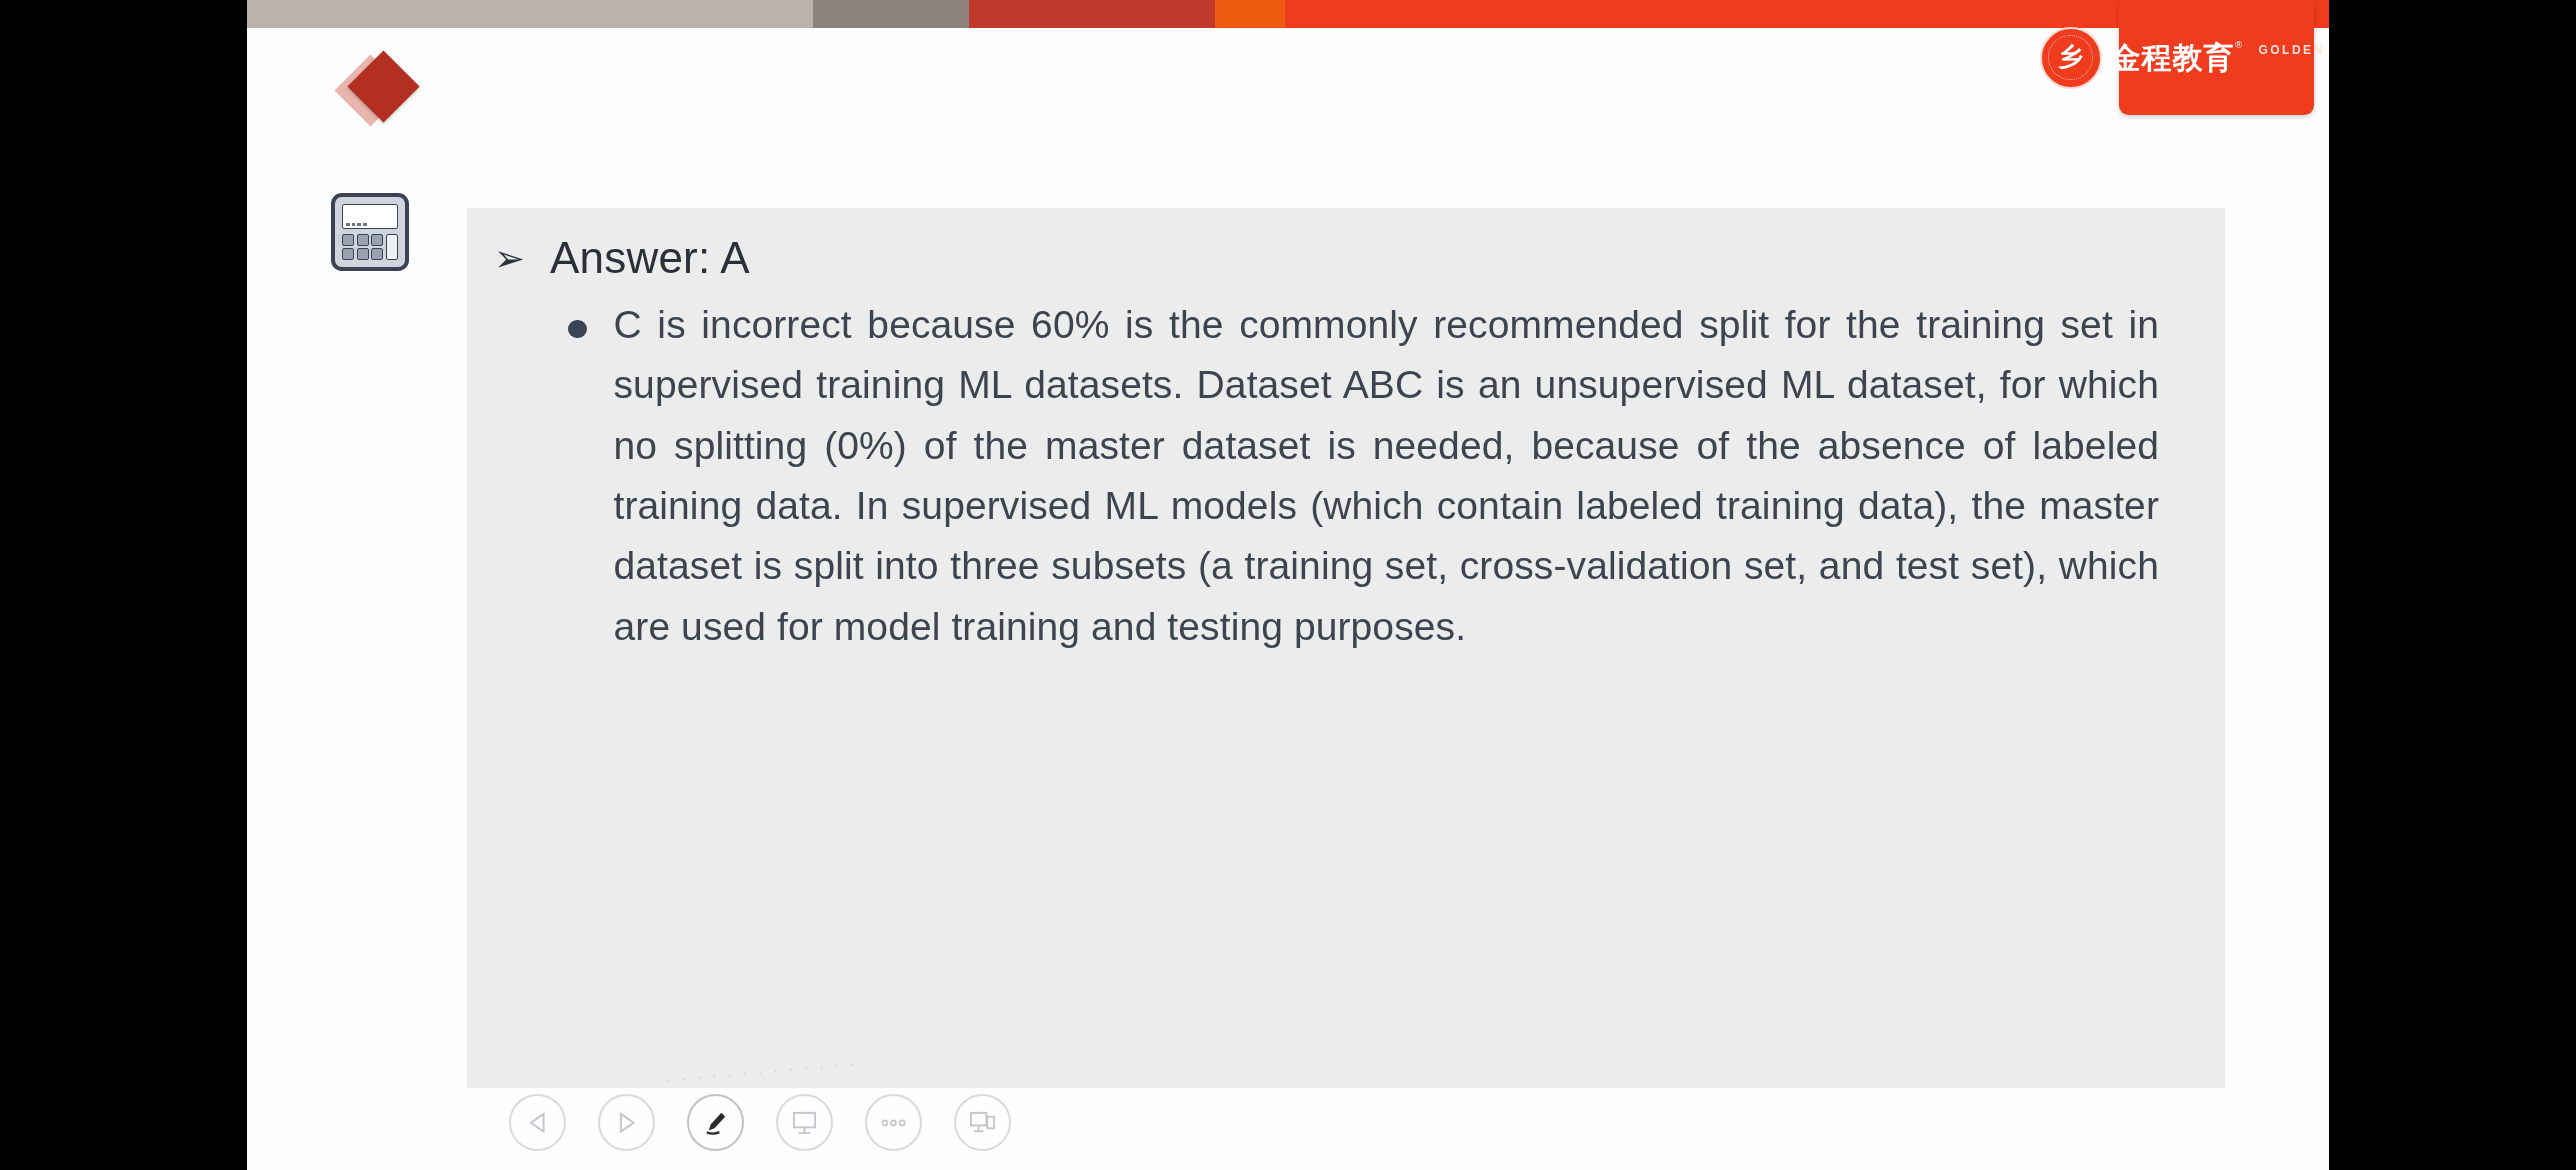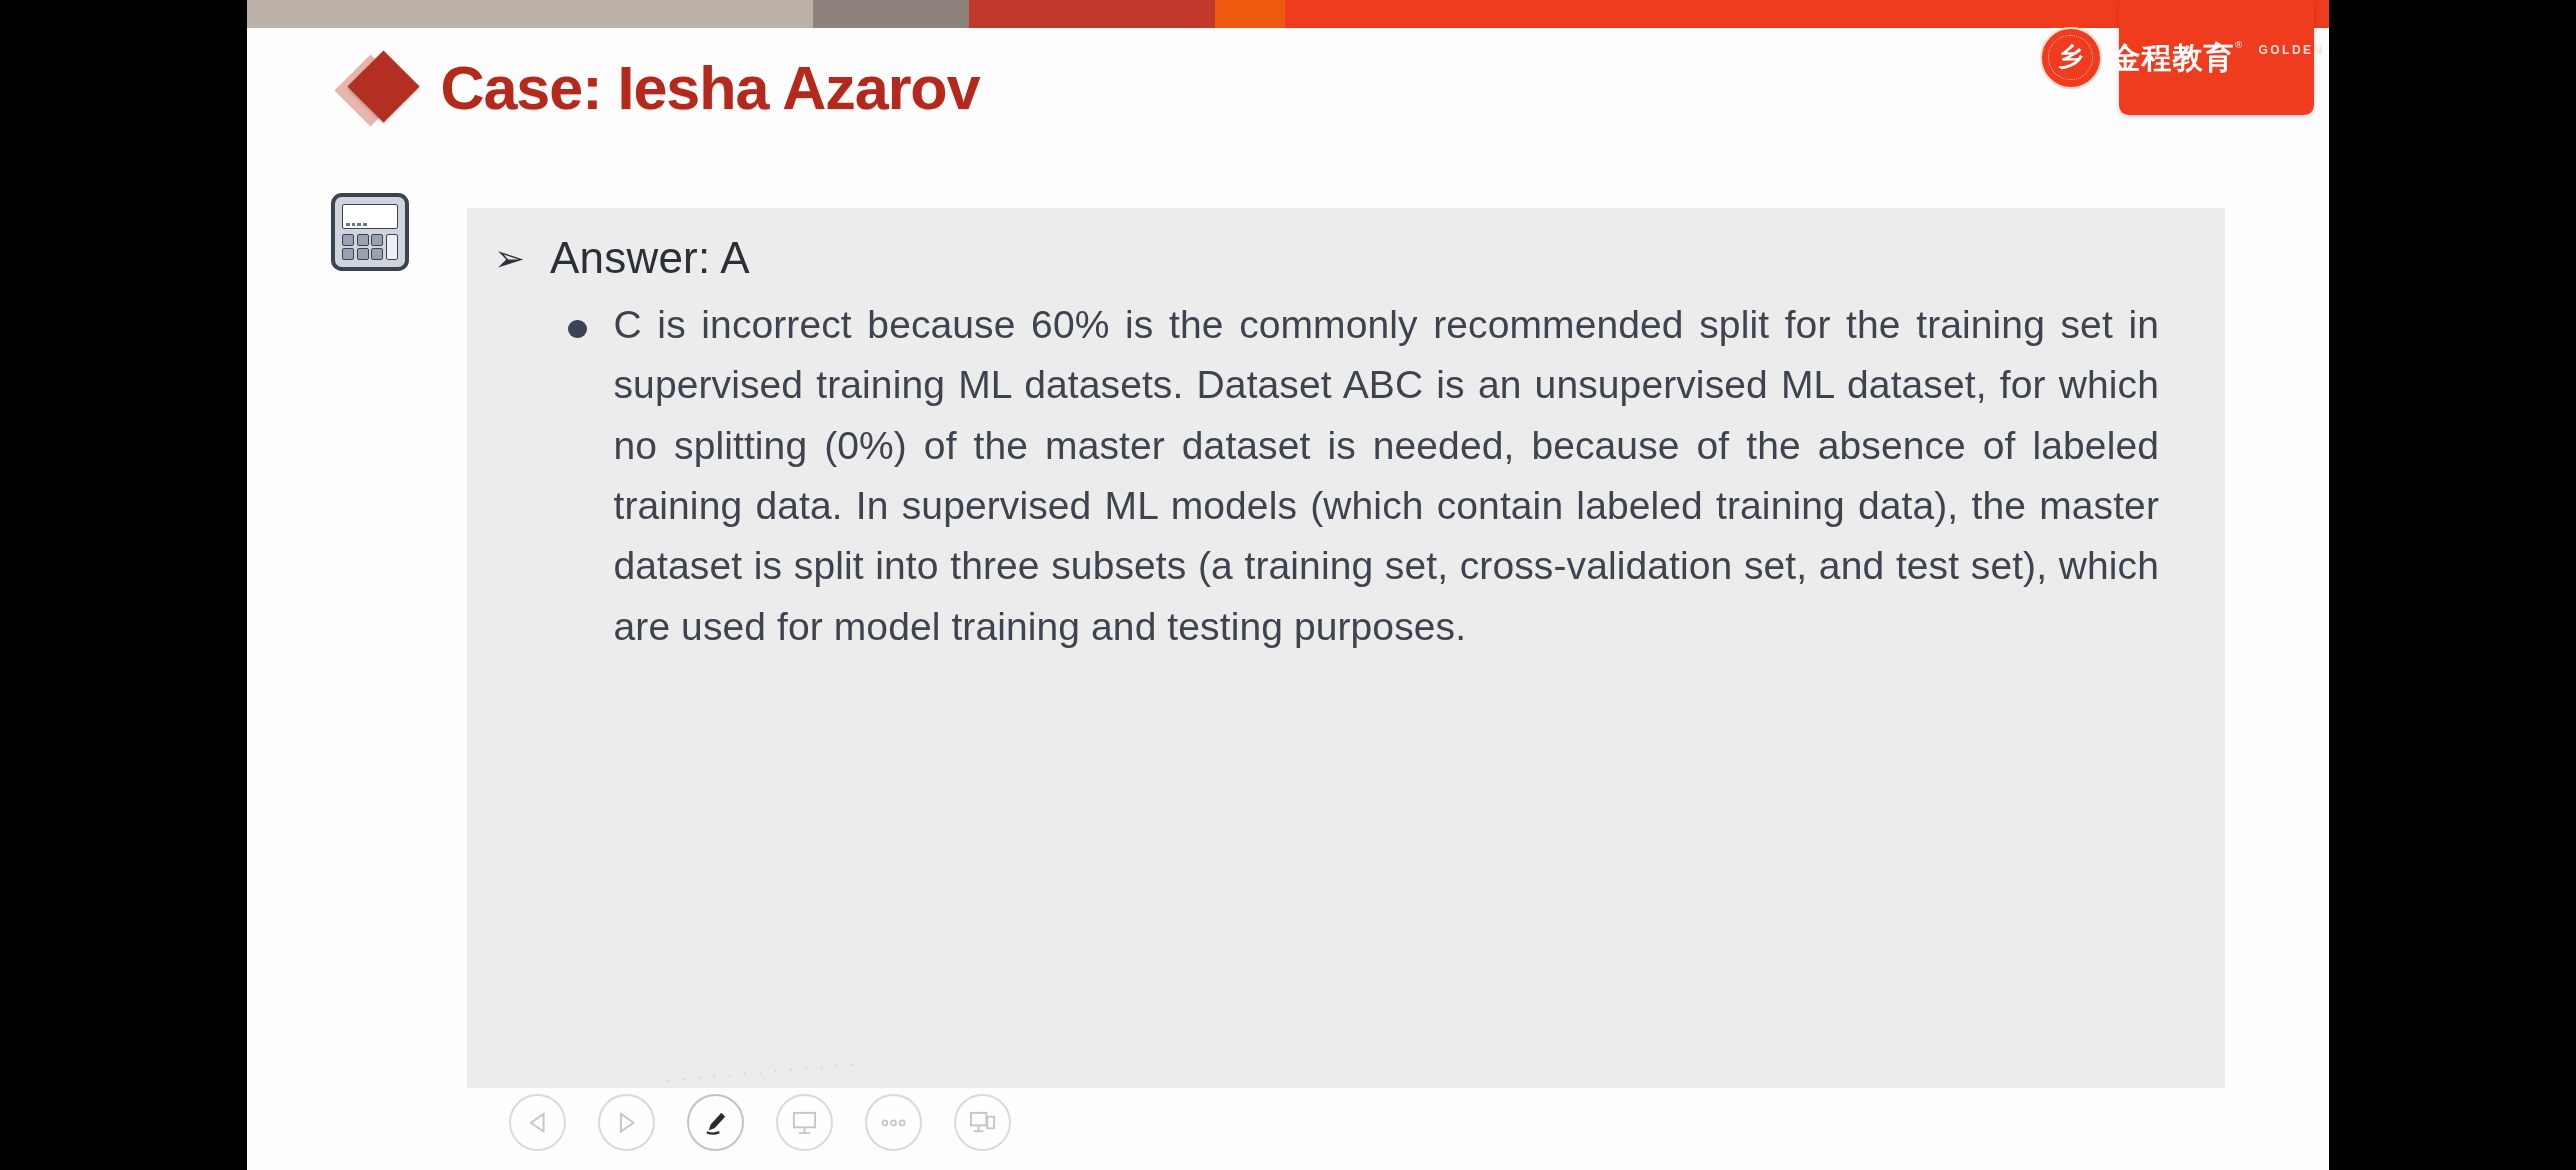--- a/index.html
+++ b/index.html
@@ -261,21 +261,20 @@
         </div>
         <div class="logo-en">GOLDEN FUTURE</div>
       </div>
     </div>
 
     <div class="title-row">
       <div class="diamond-wrap">
         <div class="diamond-back"></div>
         <div class="diamond-front"></div>
       </div>
-      <div class="title-text">Case: Iesha Azarov</div>
     </div>
 
     <div class="calc-icon">
       <div class="calc-screen">
         <span></span>
         <span></span>
         <span></span>
         <span></span>
       </div>
       <div class="calc-keys">

